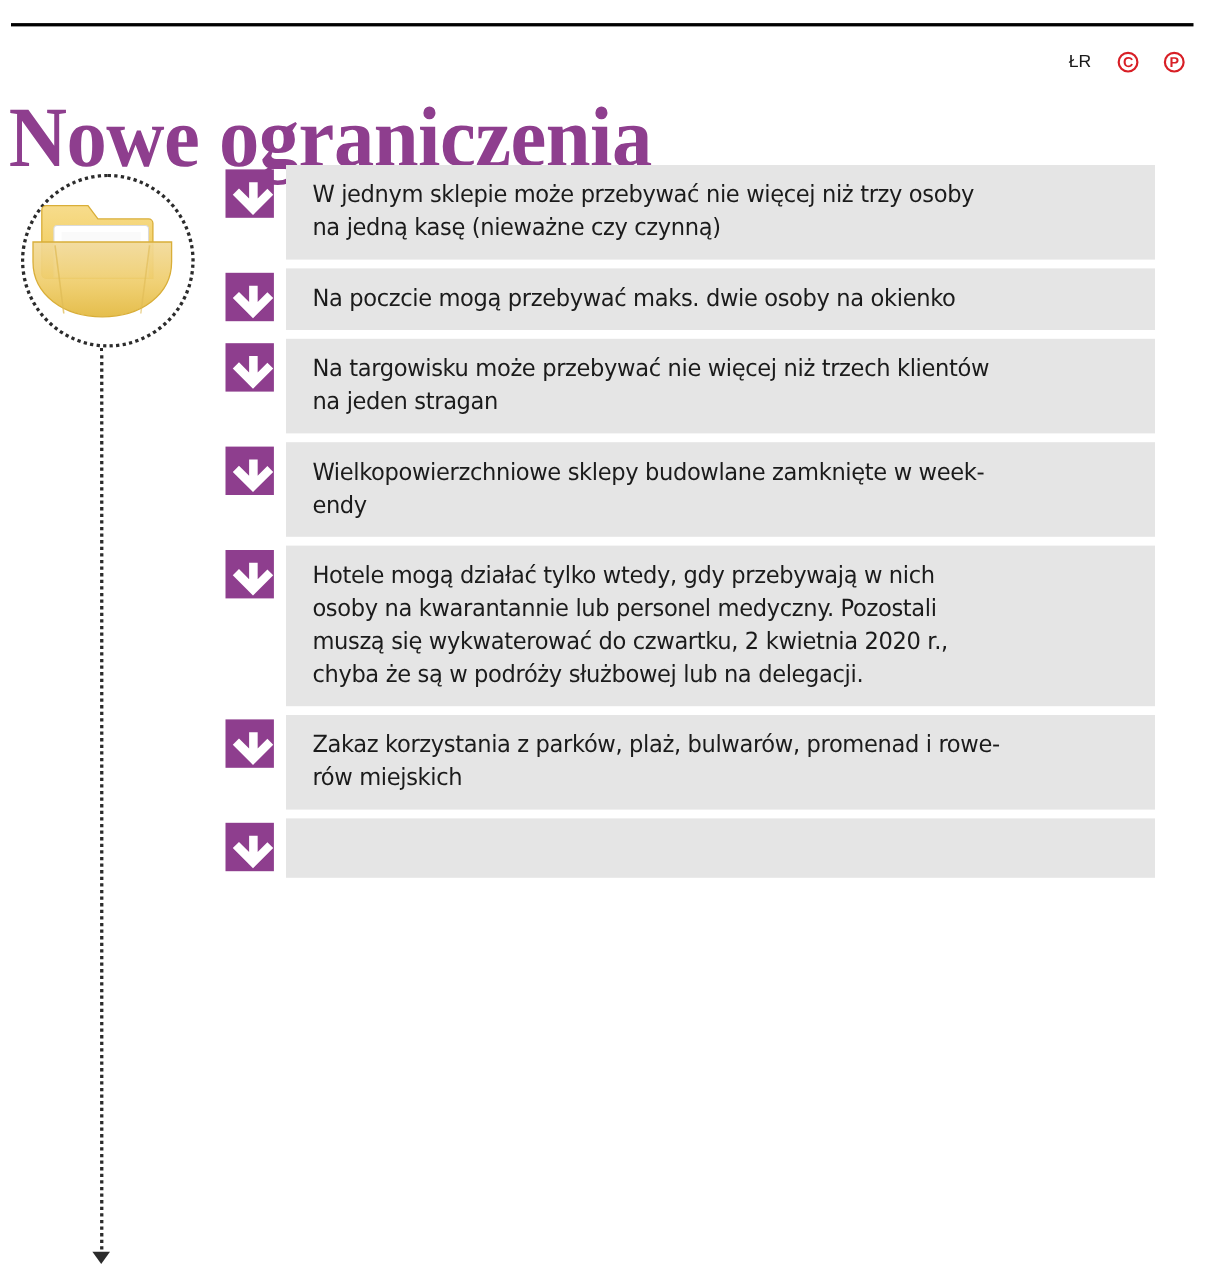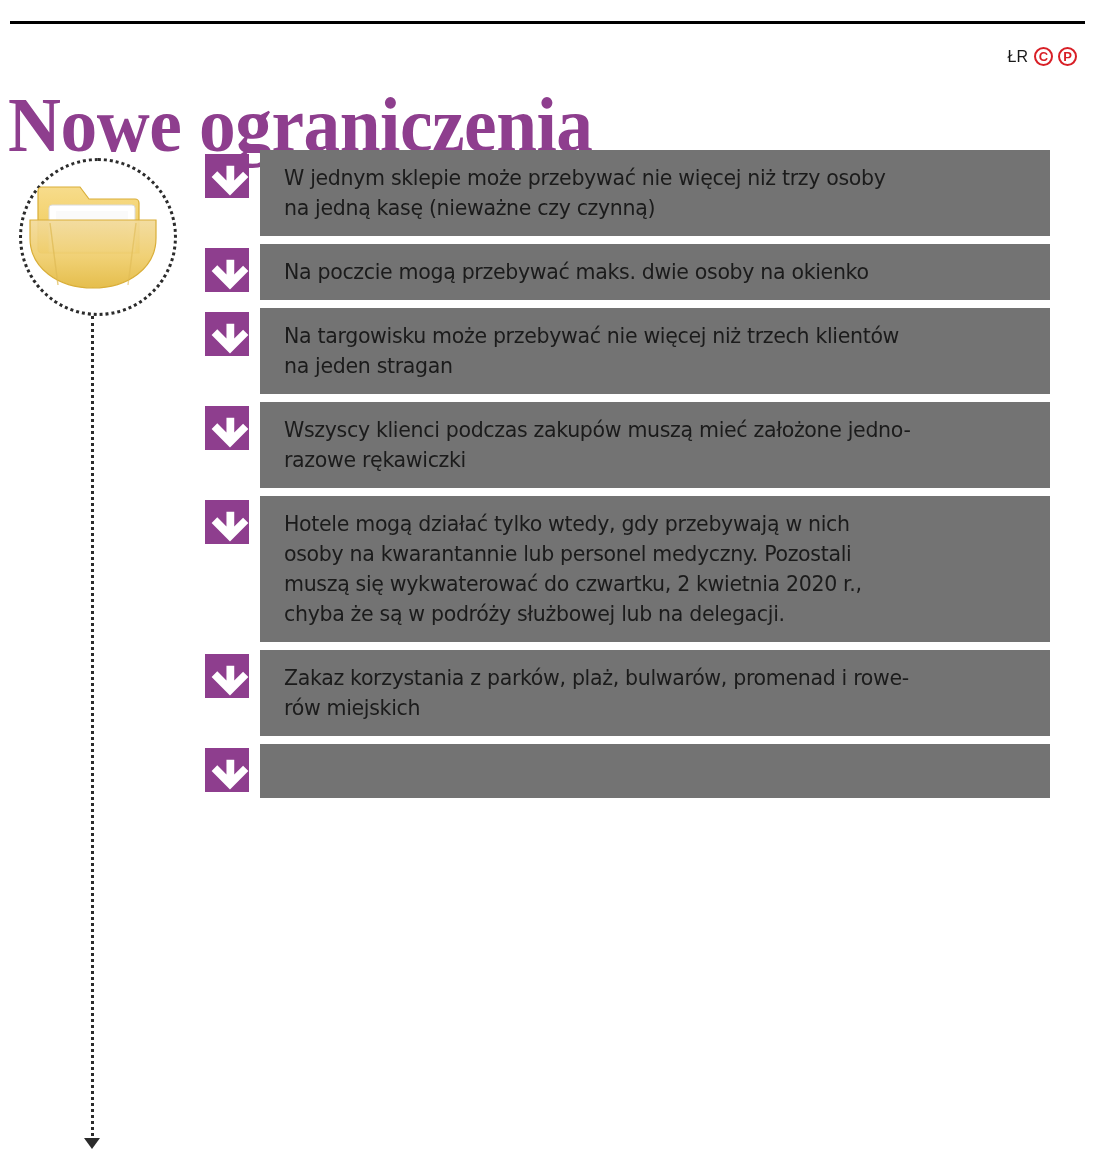--- a/index.html
+++ b/index.html
@@ -41,21 +41,21 @@
     transform: scaleX(0.94);
     transform-origin: left top;
   }
 
   #credit-block {
     position: absolute;
     right: 18px;
     top: 47px;
     display: flex;
     align-items: center;
-    gap: 6px;
+    gap: 24px;
   }
   .cp-badge {
     width: 19px;
     height: 19px;
     border: 2.4px solid #D81F26;
     border-radius: 50%;
     color: #D81F26;
     font-family: "Liberation Sans", "DejaVu Sans", sans-serif;
     font-weight: bold;
     font-size: 13px;
@@ -122,21 +122,21 @@
     width: 845px;
   }
 
   .rule-row {
     position: relative;
     margin-bottom: 8px;
   }
 
   .rule-box {
     margin-left: 55px;
-    background: #737373;
+    background: #e5e5e5;
     min-height: 54px;
     padding: 13px 20px 13px 24px;
     box-sizing: border-box;
     display: flex;
     align-items: center;
   }
 
   .rule-text {
     font-family: "DejaVu Sans", "Liberation Sans", sans-serif;
     font-size: 21.5px;
@@ -237,32 +237,32 @@
       <svg viewBox="0 0 44 44" width="44" height="44" aria-hidden="true">
         <path d="M12 10 L20 10 L20 23 L30.5 12.5 L36 18 L25.5 28.5 L38 28.5 L38 36 L12 36 Z" fill="#FFFFFF" transform="rotate(-45 25 23)"></path>
       </svg>
     </span>
     <div class="rule-box">
       <span class="rule-text">Na targowisku może przebywać nie więcej niż trzech klientów
 na jeden stragan</span>
     </div>
   </div>
 
-
-  <div class="rule-row multiline">
-    <span class="rule-marker">
-      <svg viewBox="0 0 44 44" width="44" height="44" aria-hidden="true">
-        <path d="M12 10 L20 10 L20 23 L30.5 12.5 L36 18 L25.5 28.5 L38 28.5 L38 36 L12 36 Z" fill="#FFFFFF" transform="rotate(-45 25 23)"></path>
-      </svg>
-    </span>
-    <div class="rule-box">
-      <span class="rule-text">Wszyscy klienci podczas zakupów muszą mieć założone jedno-
-razowe rękawiczki</span>
-    </div>
-  </div>
+  <div class="rule-row multiline">
+    <span class="rule-marker">
+      <svg viewBox="0 0 44 44" width="44" height="44" aria-hidden="true">
+        <path d="M12 10 L20 10 L20 23 L30.5 12.5 L36 18 L25.5 28.5 L38 28.5 L38 36 L12 36 Z" fill="#FFFFFF" transform="rotate(-45 25 23)"></path>
+      </svg>
+    </span>
+    <div class="rule-box">
+      <span class="rule-text">Wielkopowierzchniowe sklepy budowlane zamknięte w week-
+endy</span>
+    </div>
+  </div>
+
 
 
   <div class="rule-row multiline">
     <span class="rule-marker">
       <svg viewBox="0 0 44 44" width="44" height="44" aria-hidden="true">
         <path d="M12 10 L20 10 L20 23 L30.5 12.5 L36 18 L25.5 28.5 L38 28.5 L38 36 L12 36 Z" fill="#FFFFFF" transform="rotate(-45 25 23)"></path>
       </svg>
     </span>
     <div class="rule-box">
       <span class="rule-text">Hotele mogą działać tylko wtedy, gdy przebywają w nich

